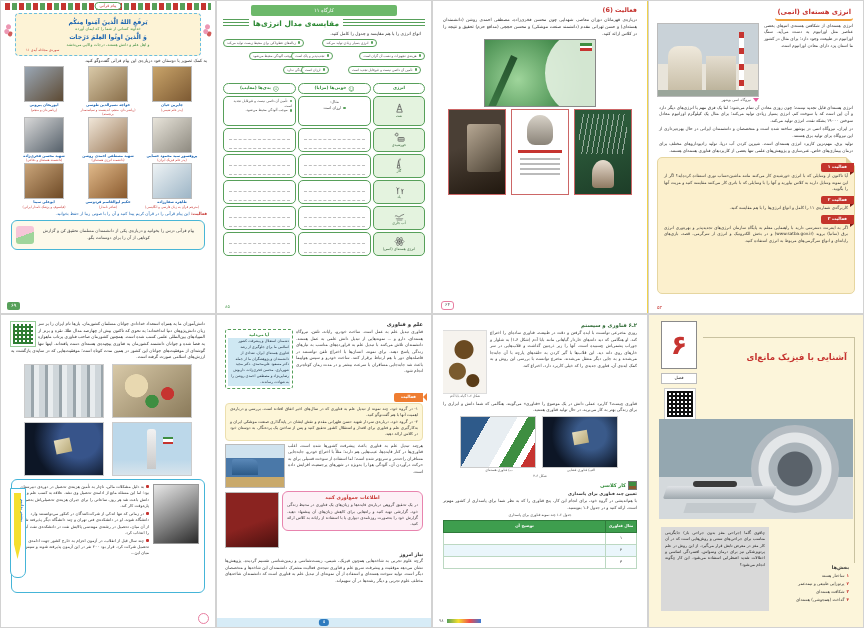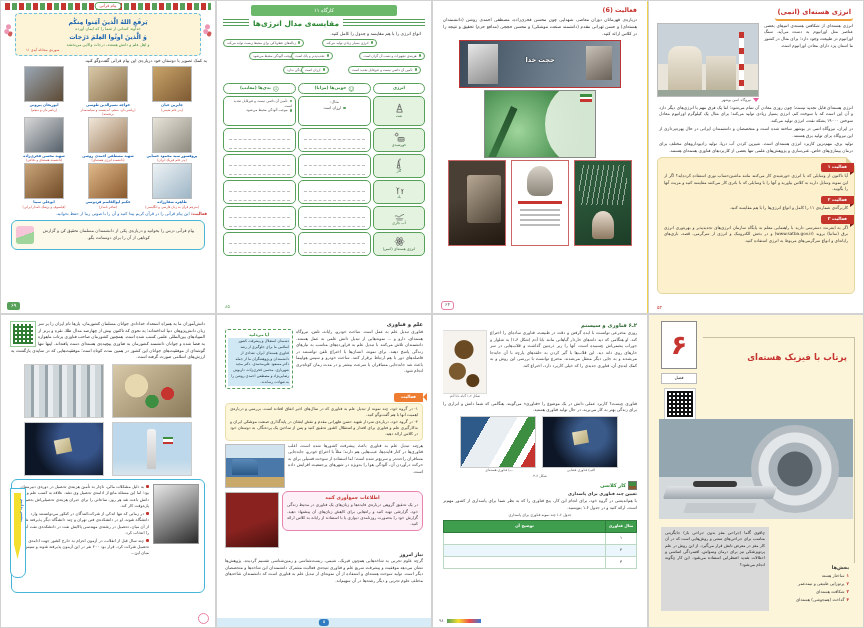--- a/index.html
+++ b/index.html
@@ -413,25 +413,20 @@
           <div class="dl"></div>
           <div class="dl"></div>
         </div>
     </div>
     <div class="pnum2">۸۵</div>
   </div>
 
   <div class="page pg3">
     <div class="p3-head">فعالیت (6)</div>
     <div class="p3-body j">درباره‌ی قهرمانان دوران معاصر، شهدایی چون محسن فخری‌زاده، مصطفی احمدی روشن (دانشمندان هسته‌ای) و حسن تهرانی مقدم (دانشمند صنعت موشکی) و محسن حججی (مدافع حرم) تحقیق و نتیجه را در کلاس ارائه کنید.</div>
-    <div class="poster1">
-      <div class="face1"></div>
-      <div class="khm"></div>
-      <div class="ttl">حجت خدا</div>
-    </div>
     <div class="poster2">
       <div class="arc"></div>
       <div class="msl"></div>
       <div class="flag"></div>
     </div>
     <div class="p3-row">
       <div class="mini m1">
           <div class="cal"></div>
           <div class="fc"></div>
         </div>
@@ -589,21 +584,21 @@
       <div class="pnum7">۹۸</div>
     </div>
   </div>
 
   <div class="page pg8">
     <div class="fr-t"></div>
     <div class="fr-r"></div>
     <div class="ch-num">۶</div>
     <div class="ch-lab">فصل</div>
     <div class="qr-k"></div>
-    <div class="p8-title">پرتاب با فیزیک هسته‌ای</div>
+    <div class="p8-title">آشنایی با فیزیک مانع‌ای</div>
     <div class="machine">
       <div class="donut"></div>
       <div class="bed"></div>
       <div class="bedleg"></div>
       <div class="patient"></div>
     </div>
     <div class="graybox">چاقوی گاما (جراحی مغز بدون جراحی باز) جایگزینی مناسب برای جراحی‌های سنتی و روش‌هایی است که در آن کار مغز در معرض تابش قرار می‌گیرد. از این روش در علم پرتوپزشکی نیز برای درمان وسواس، افسردگی اساسی و اختلالات شدید اضطرابی استفاده می‌شود. این کار چگونه انجام می‌شود؟</div>
     <div class="p8-sec">
       <div class="p8-sec-t">بخش‌ها</div>
       <div class="sec-i"><span class="sec-n">۱</span><span>ساختار هسته</span></div>

